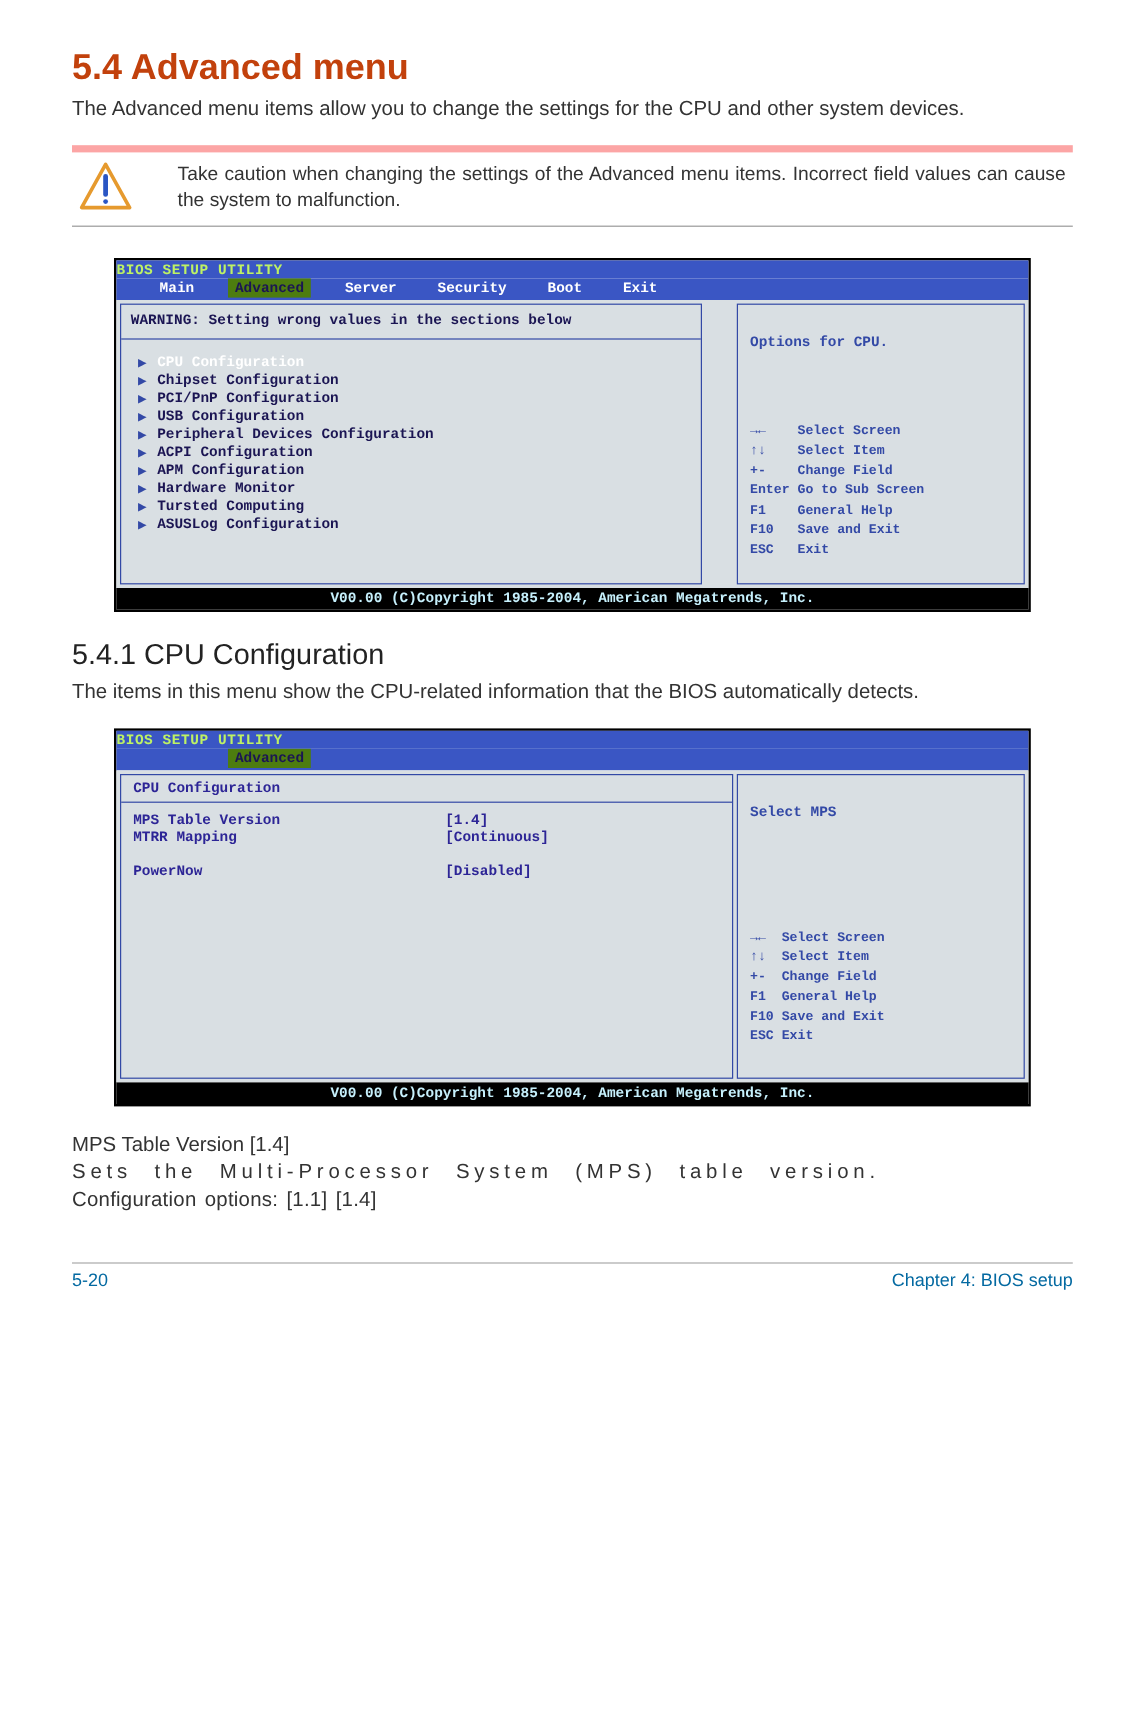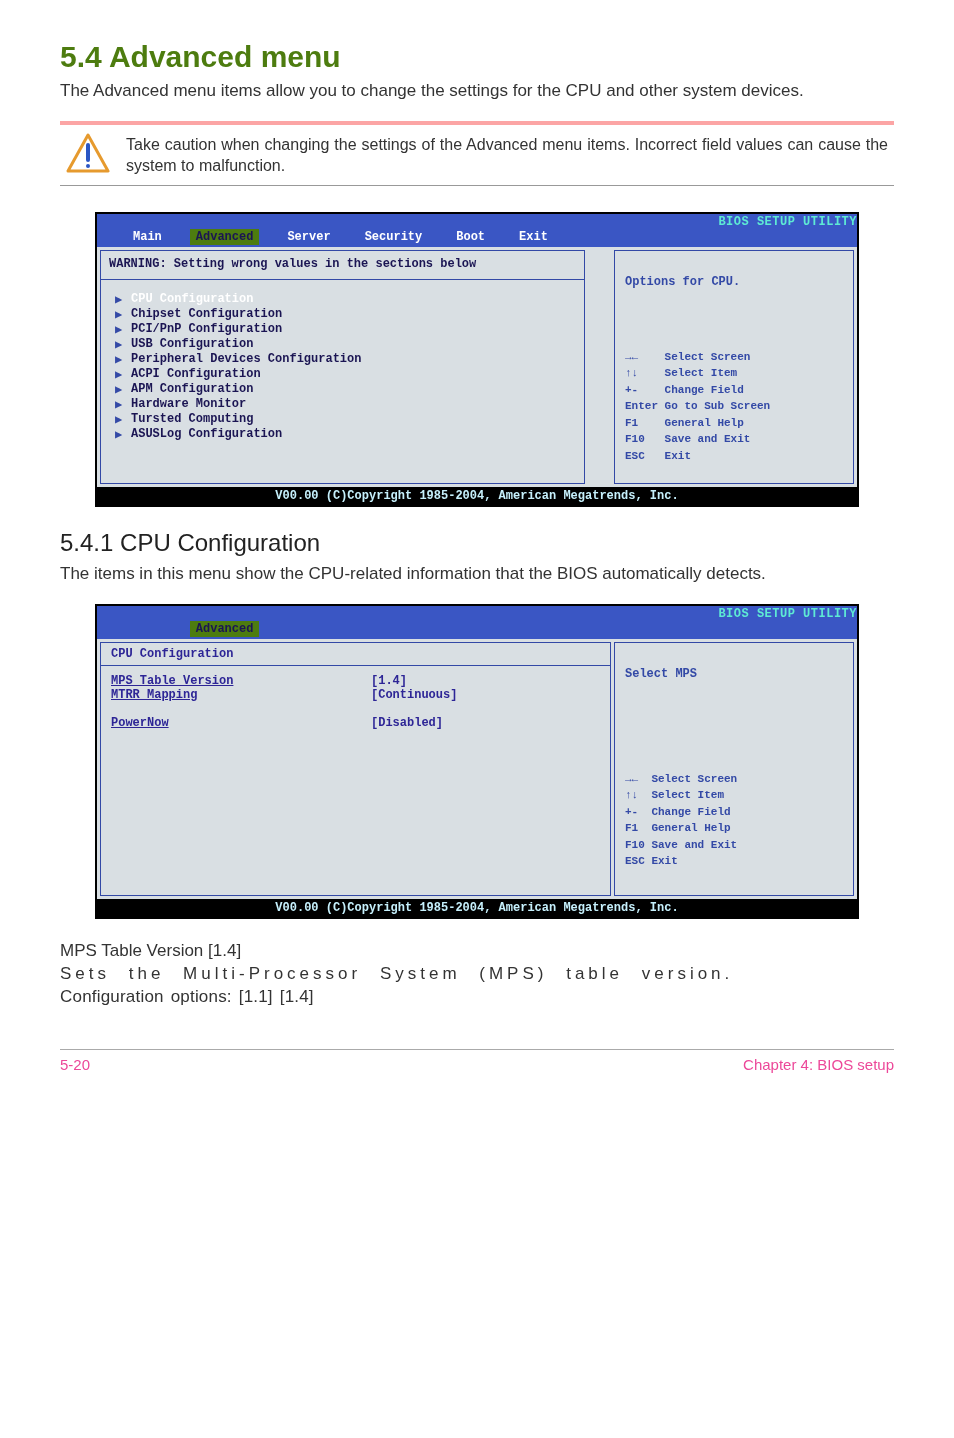--- a/index.html
+++ b/index.html
@@ -7,59 +7,60 @@
   padding: 40px 60px;
   font-family: Arial, Helvetica, sans-serif;
   color: #333;
   background: #fff;
   width: 954px;
   box-sizing: border-box;
 }
 .heading1 {
   font-size: 30px;
   font-weight: bold;
-  color: #4d7c0f;
+  color: #c2410c;
   margin-bottom: 6px;
 }
 .body-text {
   font-size: 17px;
   line-height: 1.35;
   color: #333;
   margin-bottom: 18px;
 }
 .callout {
   display: flex;
-  align-items: flex-end;
-  border-top: 4px solid #fca5a5;
+  align-items: flex-start;
+  border-top: 6px solid #fca5a5;
   border-bottom: 1px solid #999;
   padding: 8px 6px;
   margin-bottom: 26px;
+  gap: 22px;
 }
 .callout-text {
   font-size: 16px;
   line-height: 1.35;
   text-align: justify;
   flex: 1;
 }
 .warning-icon {
   flex: 0 0 auto;
   margin-right: 16px;
 }
 .bios-outer {
   margin: 0 auto 22px auto;
   border: 2px solid #000;
   width: 760px;
 }
 .bios-title {
   background: #3a56c4;
-  color: #5eead4;
-  font-family: "Courier New", monospace;
-  font-size: 12px;
-  font-weight: bold;
-  text-align: right;
+  color: #bef264;
+  font-family: "Courier New", monospace;
+  font-size: 12px;
+  font-weight: bold;
+  text-align: left;
   padding: 1px 0 0 0;
   letter-spacing: 0.5px;
 }
 .bios-tabs {
   background: #3a56c4;
   display: flex;
   padding: 0 18px 2px 30px;
   font-family: "Courier New", monospace;
   font-size: 12px;
   font-weight: bold;
@@ -153,21 +154,21 @@
   margin: 3px;
   padding: 6px 10px;
   font-family: "Courier New", monospace;
   font-size: 12px;
   font-weight: bold;
   color: #2d2596;
 }
 .bios2-left .row {
   display: flex;
 }
-.bios2-left .lbl { width: 260px; color: #2d2596; text-decoration: underline; }
+.bios2-left .lbl { width: 260px; color: #2d2596; }
 .bios2-left .val { color: #2d2596; }
 .bios2-header {
   border-bottom: 1px solid #3349a6;
   margin: -6px -10px 8px -10px;
   padding: 4px 10px 4px 10px;
 }
 .subheading {
   font-size: 17px;
   margin: 14px 0 2px 0;
 }
@@ -178,21 +179,21 @@
   letter-spacing: 0.2px;
   word-spacing: 2px;
 }
 .footer {
   display: flex;
   justify-content: space-between;
   border-top: 1px solid #aaa;
   margin-top: 40px;
   padding-top: 6px;
   font-size: 15px;
-  color: #ec4899;
+  color: #0369a1;
 }
 </style>
 </head>
 <body>
 
 <div class="heading1">5.4 Advanced menu</div>
 <div class="body-text">The Advanced menu items allow you to change the settings for the CPU and other system devices.</div>
 
 <div class="callout">
   <span class="warning-icon">

